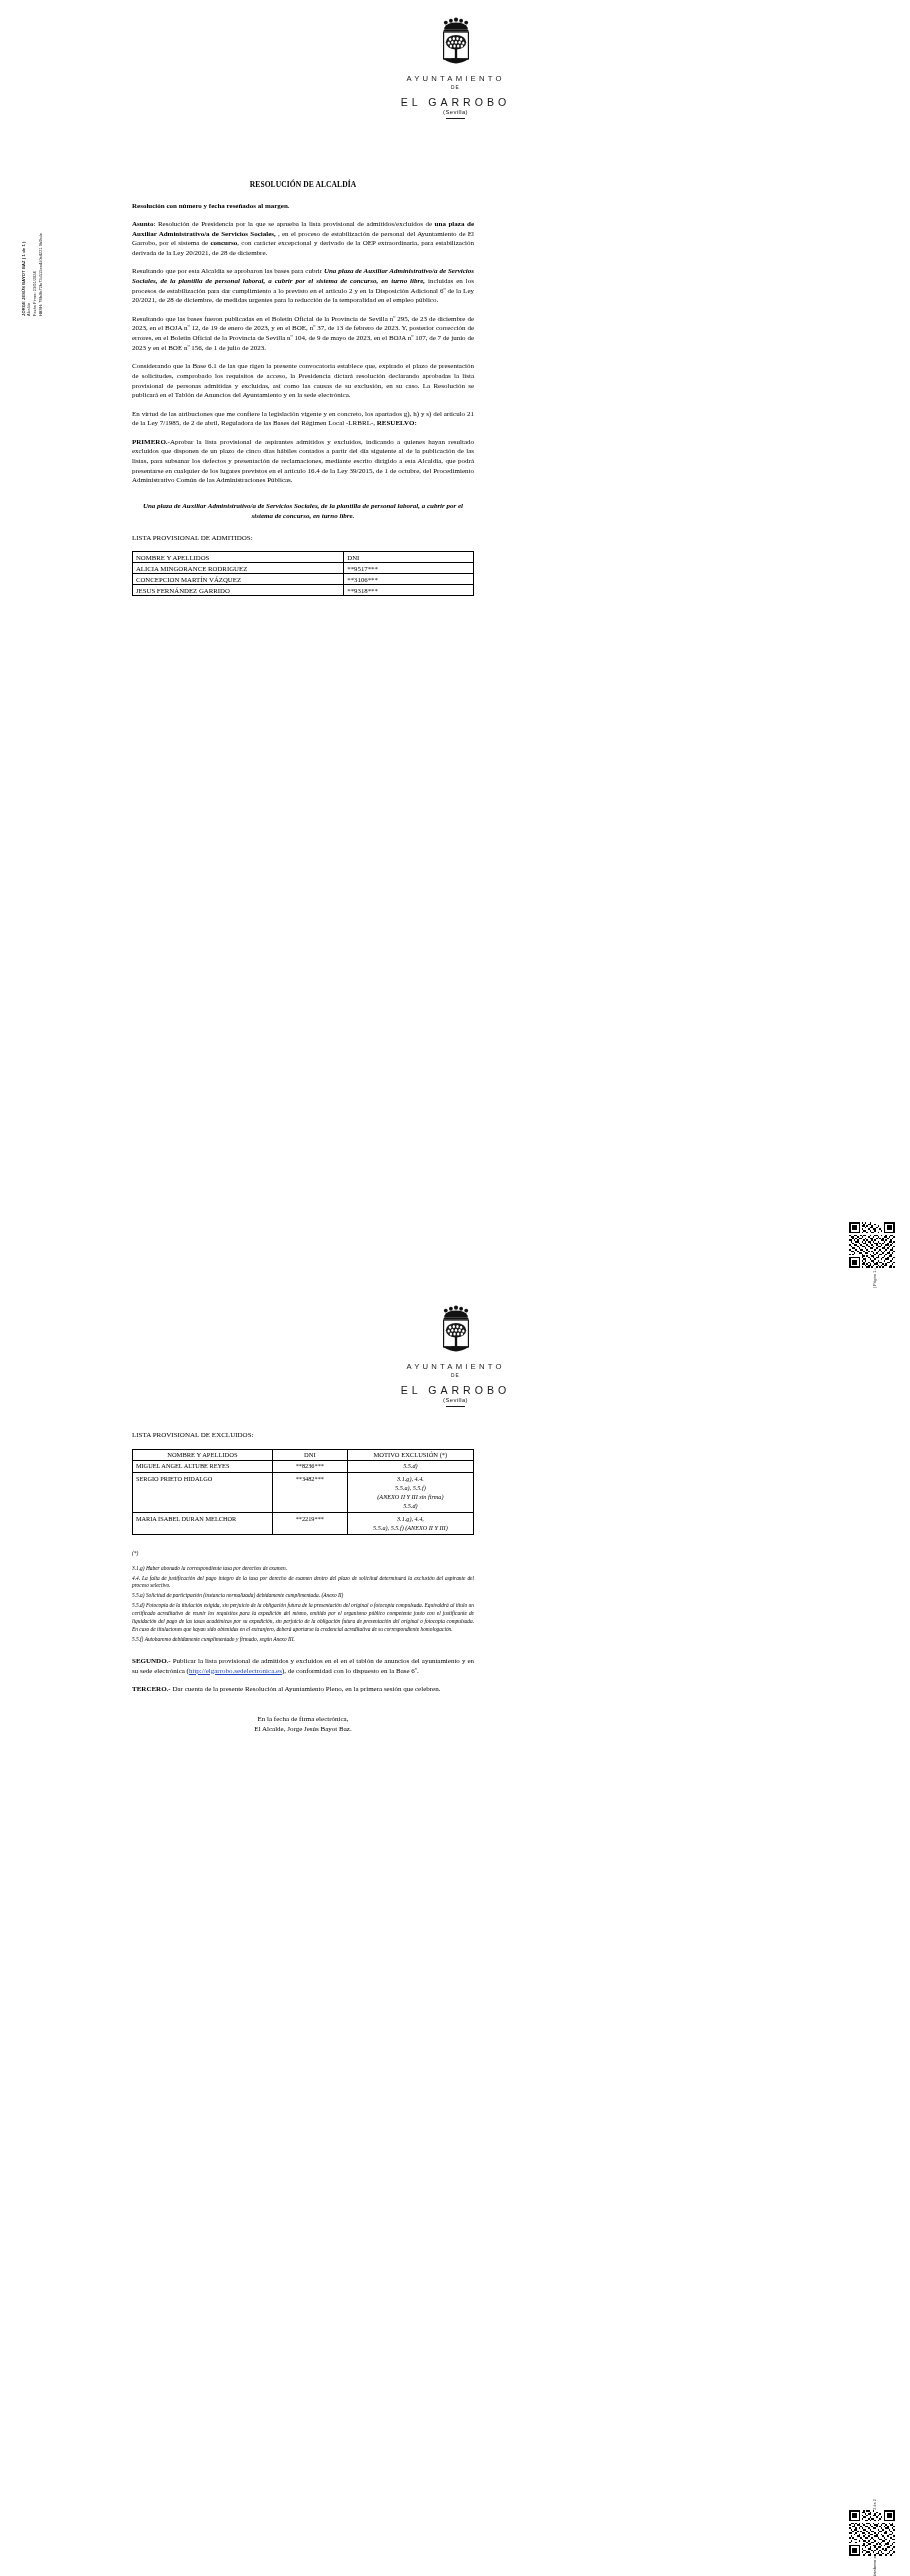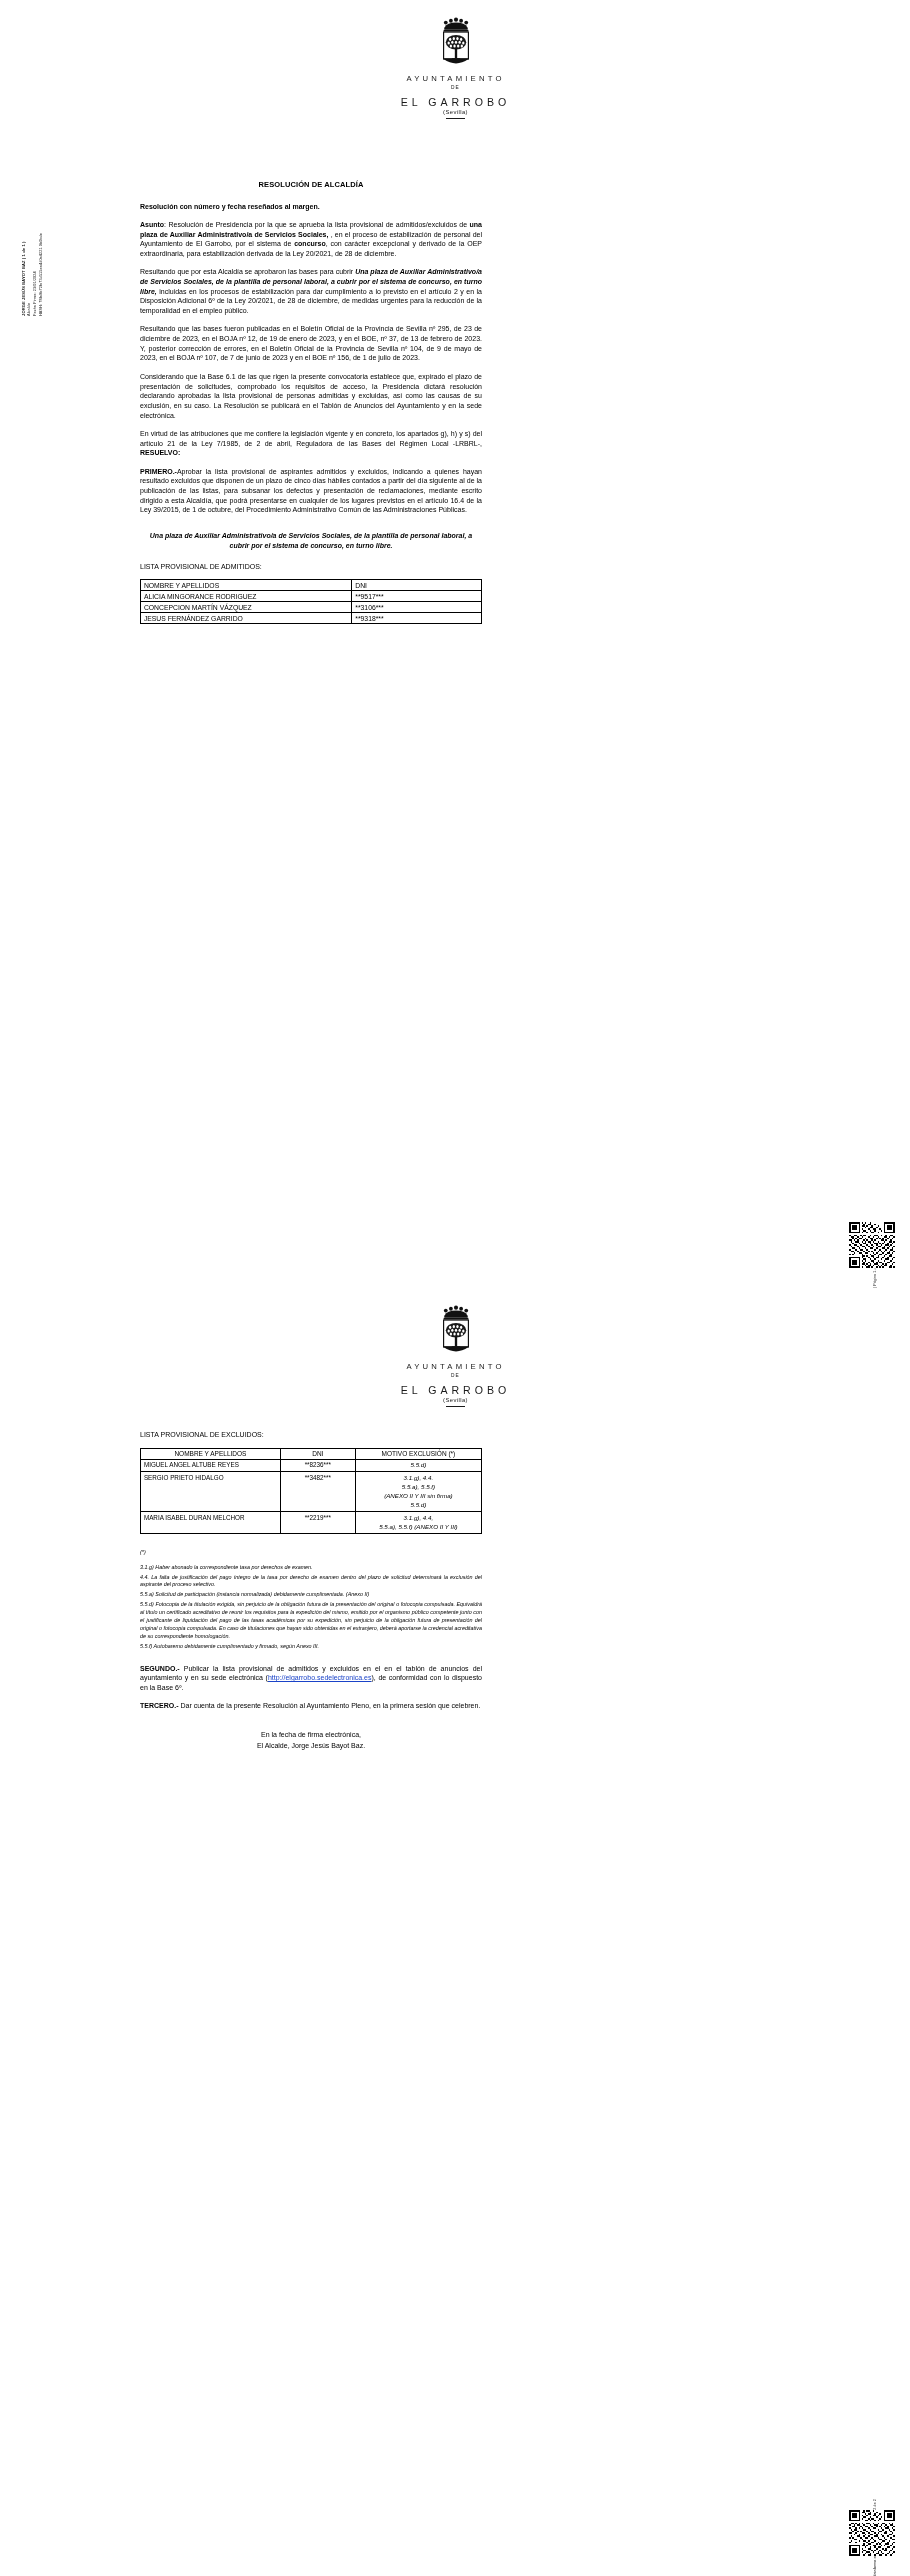--- a/index.html
+++ b/index.html
@@ -121,23 +121,24 @@
   .lh-rule {
     width: 19px;
     height: 1.2px;
     background: #1a1a1a;
     margin-top: 2.2px;
   }
 
   
   .content {
     position: absolute;
-    left: 140px;
+    left: 132px;
     width: 342px;
     top: 180px;
+    font-family: Liberation Serif, serif;
   }
   .doc-title {
     text-align: center;
     font-weight: bold;
     font-size: 7.5px;
     margin-bottom: 12.5px;
     letter-spacing: 0.1px;
   }
   p.para {
     font-size: 7px;

